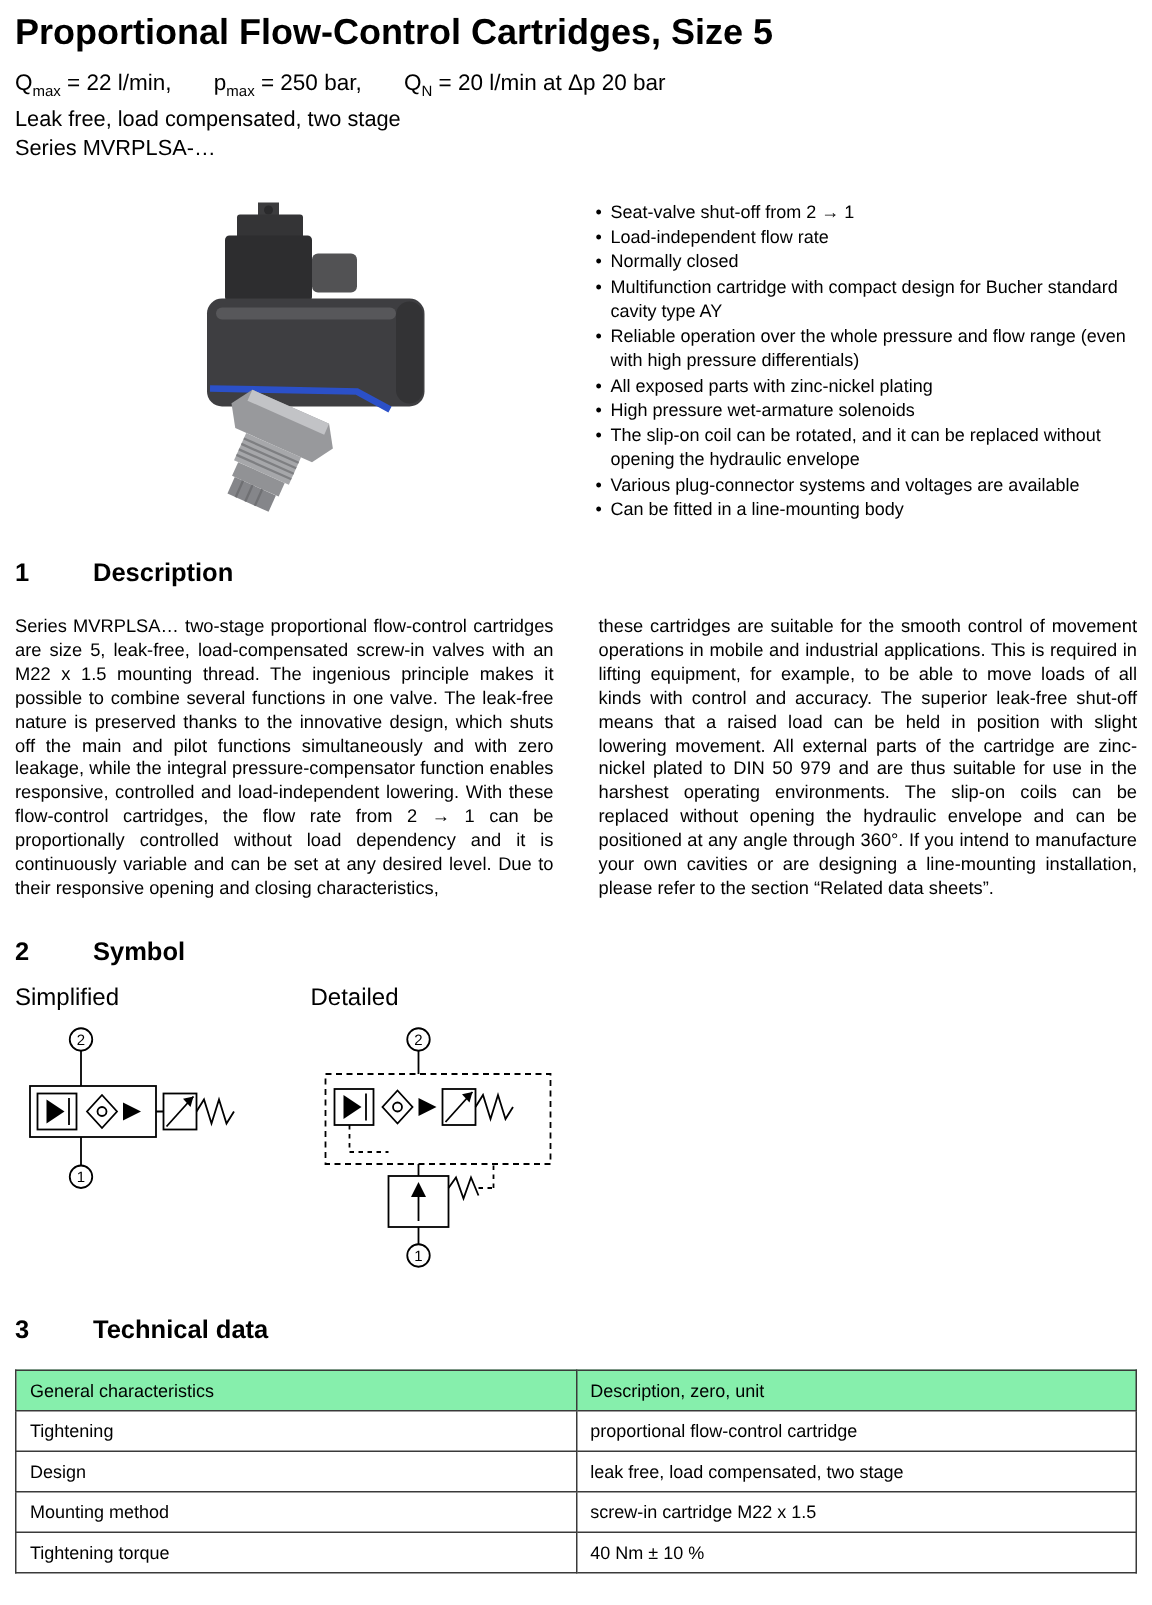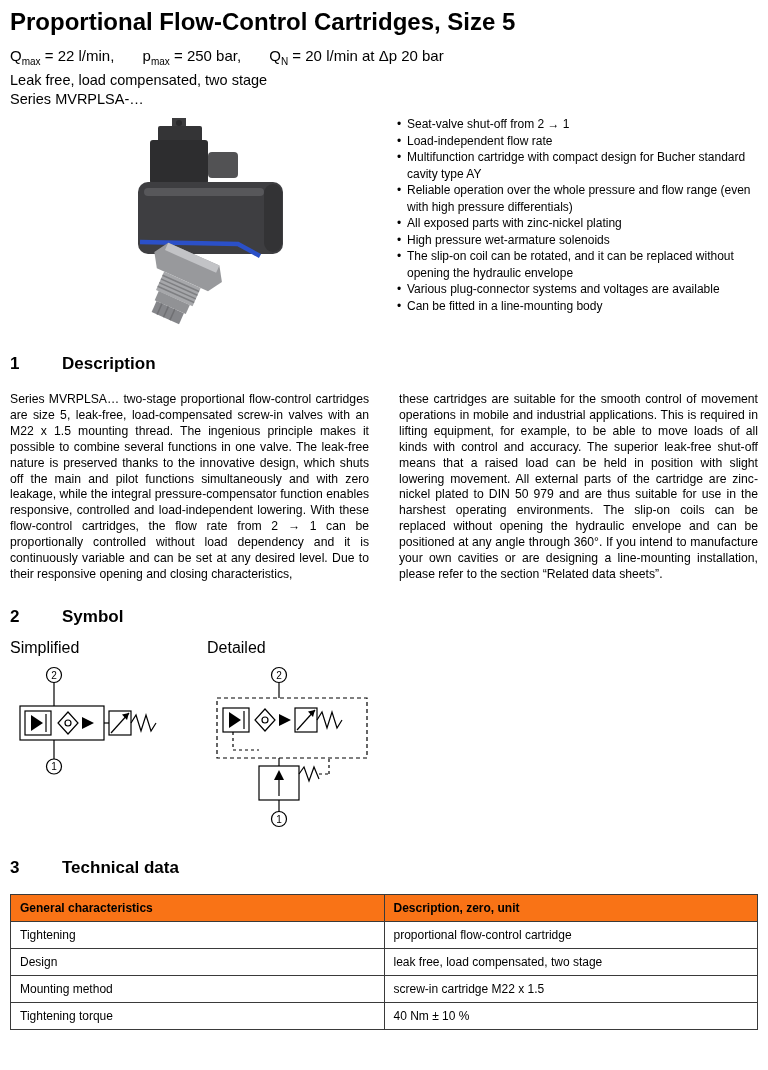--- a/index.html
+++ b/index.html
@@ -11,42 +11,42 @@
   .page { padding: 8px 10px 0 10px; }
 
   .title { font-size: 24px; font-weight: bold; margin-bottom: 11px; }
 
   .specs { font-size: 15px; margin-bottom: 4px; }
   .spec + .spec { margin-left: 24px; }
   .specs sub { font-size: 10px; }
 
   .subtitle { font-size: 14.5px; line-height: 19px; }
 
-  .top-section { display: flex; margin-top: 5px; }
+  .top-section { display: flex; margin-top: 22px; }
   .photo-wrap { width: 385px; padding-left: 78px; }
   .features { width: 363px; list-style: none; font-size: 12px; line-height: 16.5px; margin-top: 2px; }
   .features li { padding-left: 12px; position: relative; }
   .features li::before { content: "\2022"; position: absolute; left: 2px; }
 
   .section-header { display: flex; font-size: 17px; font-weight: bold; margin-top: 24px; }
   .sec-num { width: 52px; }
 
   .two-col { display: flex; gap: 30px; margin-top: 18px; align-items: flex-end; }
   .two-col .col { flex: 1; font-size: 12.2px; line-height: 15.9px; text-align: justify; }
 
   .symbols { display: flex; margin-top: 12px; align-items: flex-start; }
   .symbol-block.detailed { margin-left: 32px; }
   .symbol-label { font-size: 16px; margin-bottom: 5px; }
   svg.sym text { font-family: "Liberation Sans", sans-serif; }
 
   .tech-table { width: 100%; border-collapse: collapse; margin-top: 16px; font-size: 12px; }
   .tech-table th, .tech-table td {
     border: 1px solid #3a3a3a; padding: 6px 9px; text-align: left; vertical-align: middle;
   }
-  .tech-table th { background: #f97316; font-weight: bold; }
+  .tech-table th { background: #86efac; font-weight: normal; }
   .tech-table th:first-child, .tech-table td:first-child { width: 50%; }
 </style>
 </head>
 <body>
 
 <div class="page">
 
   <h1 class="title">Proportional Flow-Control Cartridges, Size 5</h1>
 
   <div class="specs">
@@ -87,20 +87,21 @@
           <line x1="96" y1="198" x2="96" y2="210" stroke="#6f7073" stroke-width="1.5"></line>
           <line x1="103" y1="198" x2="103" y2="210" stroke="#6f7073" stroke-width="1.5"></line>
           <line x1="110" y1="198" x2="110" y2="210" stroke="#6f7073" stroke-width="1.5"></line>
         </g>
       </svg>
     </div>
 
     <ul class="features">
       <li>Seat-valve shut-off from 2 → 1</li>
       <li>Load-independent flow rate</li>
+      <li>Normally closed</li>
       <li>Multifunction cartridge with compact design for Bucher standard cavity type AY</li>
       <li>Reliable operation over the whole pressure and flow range (even with high pressure differentials)</li>
       <li>All exposed parts with zinc-nickel plating</li>
       <li>High pressure wet-armature solenoids</li>
       <li>The slip-on coil can be rotated, and it can be replaced without opening the hydraulic envelope</li>
       <li>Various plug-connector systems and voltages are available</li>
       <li>Can be fitted in a line-mounting body</li>
     </ul>
   </div>
 

